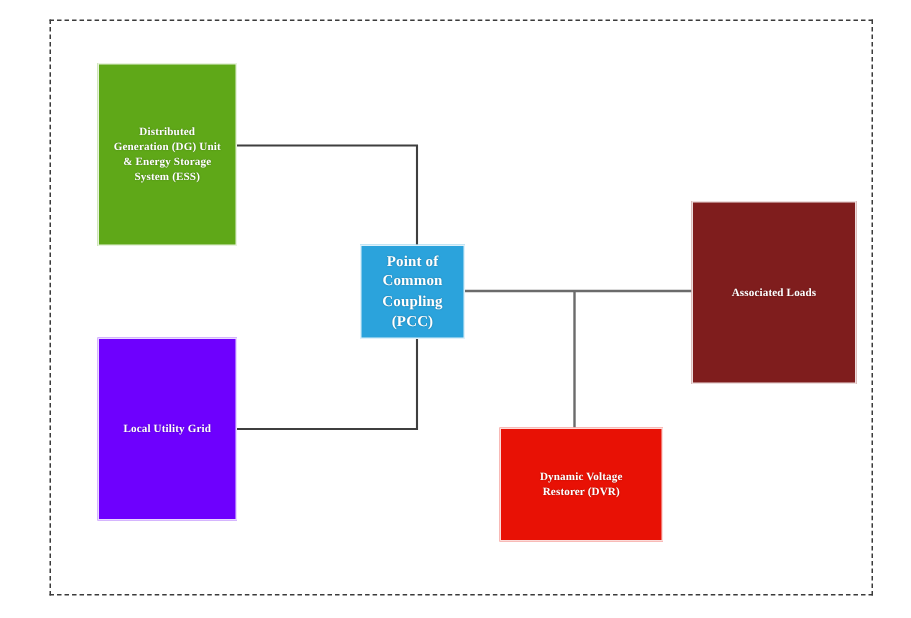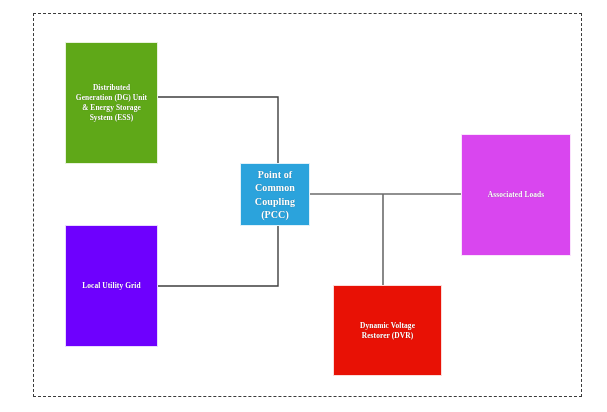--- a/index.html
+++ b/index.html
@@ -120,22 +120,22 @@
 System (ESS)</span>
   </div>
 
   <div class="block" id="block-pcc" style="left: 240px; top: 163px; width: 70px; height: 63px; background: rgb(43, 163, 220); color: rgb(255, 255, 255);">
     <span class="block-label">Point of
 Common
 Coupling
 (PCC)</span>
   </div>
 
-  <div class="block" id="block-dvr" style="left: 333px; top: 285px; width: 109px; height: 91px; background: rgb(232, 17, 5); color: rgb(255, 255, 255);">
+  <div class="block" id="block-dvr" style="left: 333px; top: 285px; width: 109px; height: 76px; background: rgb(232, 17, 5); color: rgb(255, 255, 255);">
     <span class="block-label">Dynamic Voltage
 Restorer (DVR)</span>
   </div>
 
-  <div class="block" id="block-loads" style="left: 461px; top: 134px; width: 110px; height: 122px; background: #d946ef; color: rgb(255, 255, 255);">
+  <div class="block" id="block-loads" style="left: 461px; top: 134px; width: 110px; height: 122px; background: #7f1d1d; color: rgb(255, 255, 255);">
     <span class="block-label">Associated Loads</span>
   </div>
 
 </div>
 
 </body></html>

